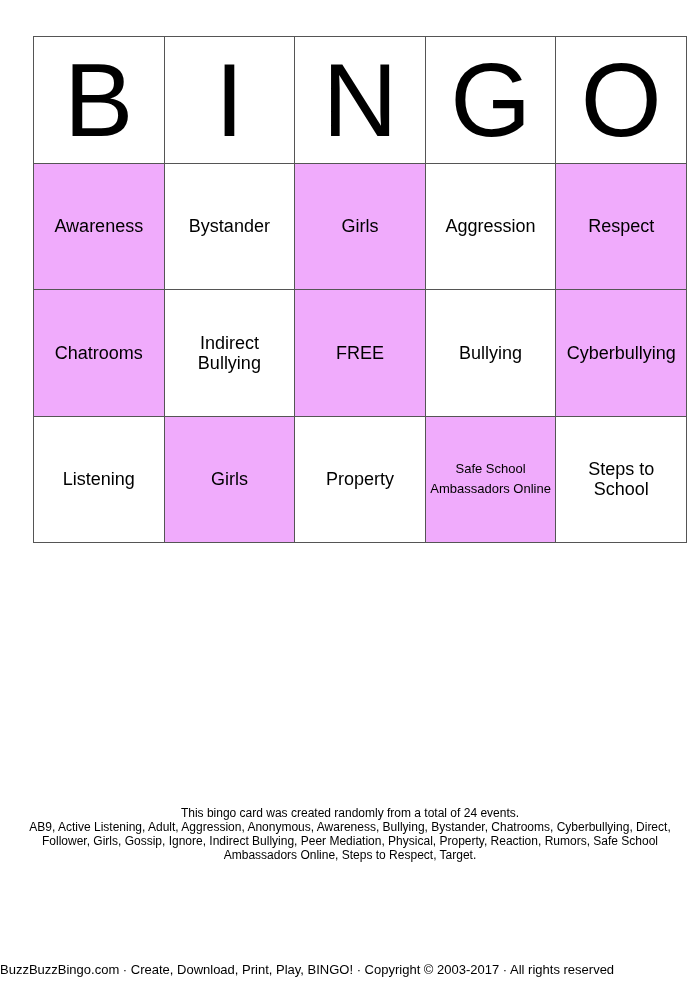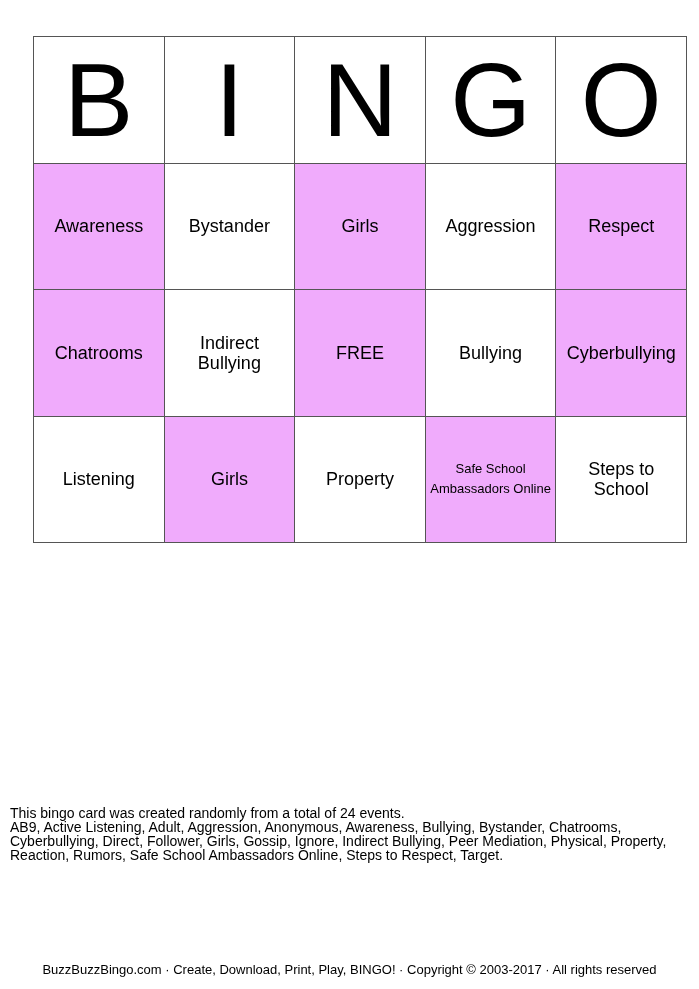--- a/index.html
+++ b/index.html
@@ -2,22 +2,22 @@
 <html><head>
 <meta charset="utf-8">
 <style>
   html, body { margin:0; padding:0; background:#fff; }
   body { width:699px; height:989px; position:relative; font-family:"Liberation Sans", sans-serif; color:#000; }
   .card { position:absolute; left:33px; top:36px; border-collapse:collapse; table-layout:fixed; }
   .card td { width:125.6px; height:125.5px; border:1px solid #555; text-align:center; vertical-align:middle; padding:0 2px; font-size:18px; line-height:20px; }
   .card td.hdr { font-size:104px; line-height:104px; }
   .card td.g { background:#f0abfc;text-align:center; }
   .card td.small { font-size:13px; line-height:20px; }
-  .note { position:absolute; left:10px; top:806px; width:680px; font-size:14px; line-height:14px; }
-  .footer { position:absolute; left:0; width:699px; top:962px; text-align:center; font-size:13px; }
+  .note { position:absolute; left:10px; top:806px; width:680px; font-size:12px; line-height:14px;text-align:center; }
+  .footer { position:absolute; left:0; width:699px; top:962px; text-align:left; font-size:13px; }
 </style>
 </head>
 <body>
 
 <table class="card">
   <tbody>
       <tr>
     <td class="hdr">B</td>
     <td class="hdr">I</td>
     <td class="hdr">N</td>

